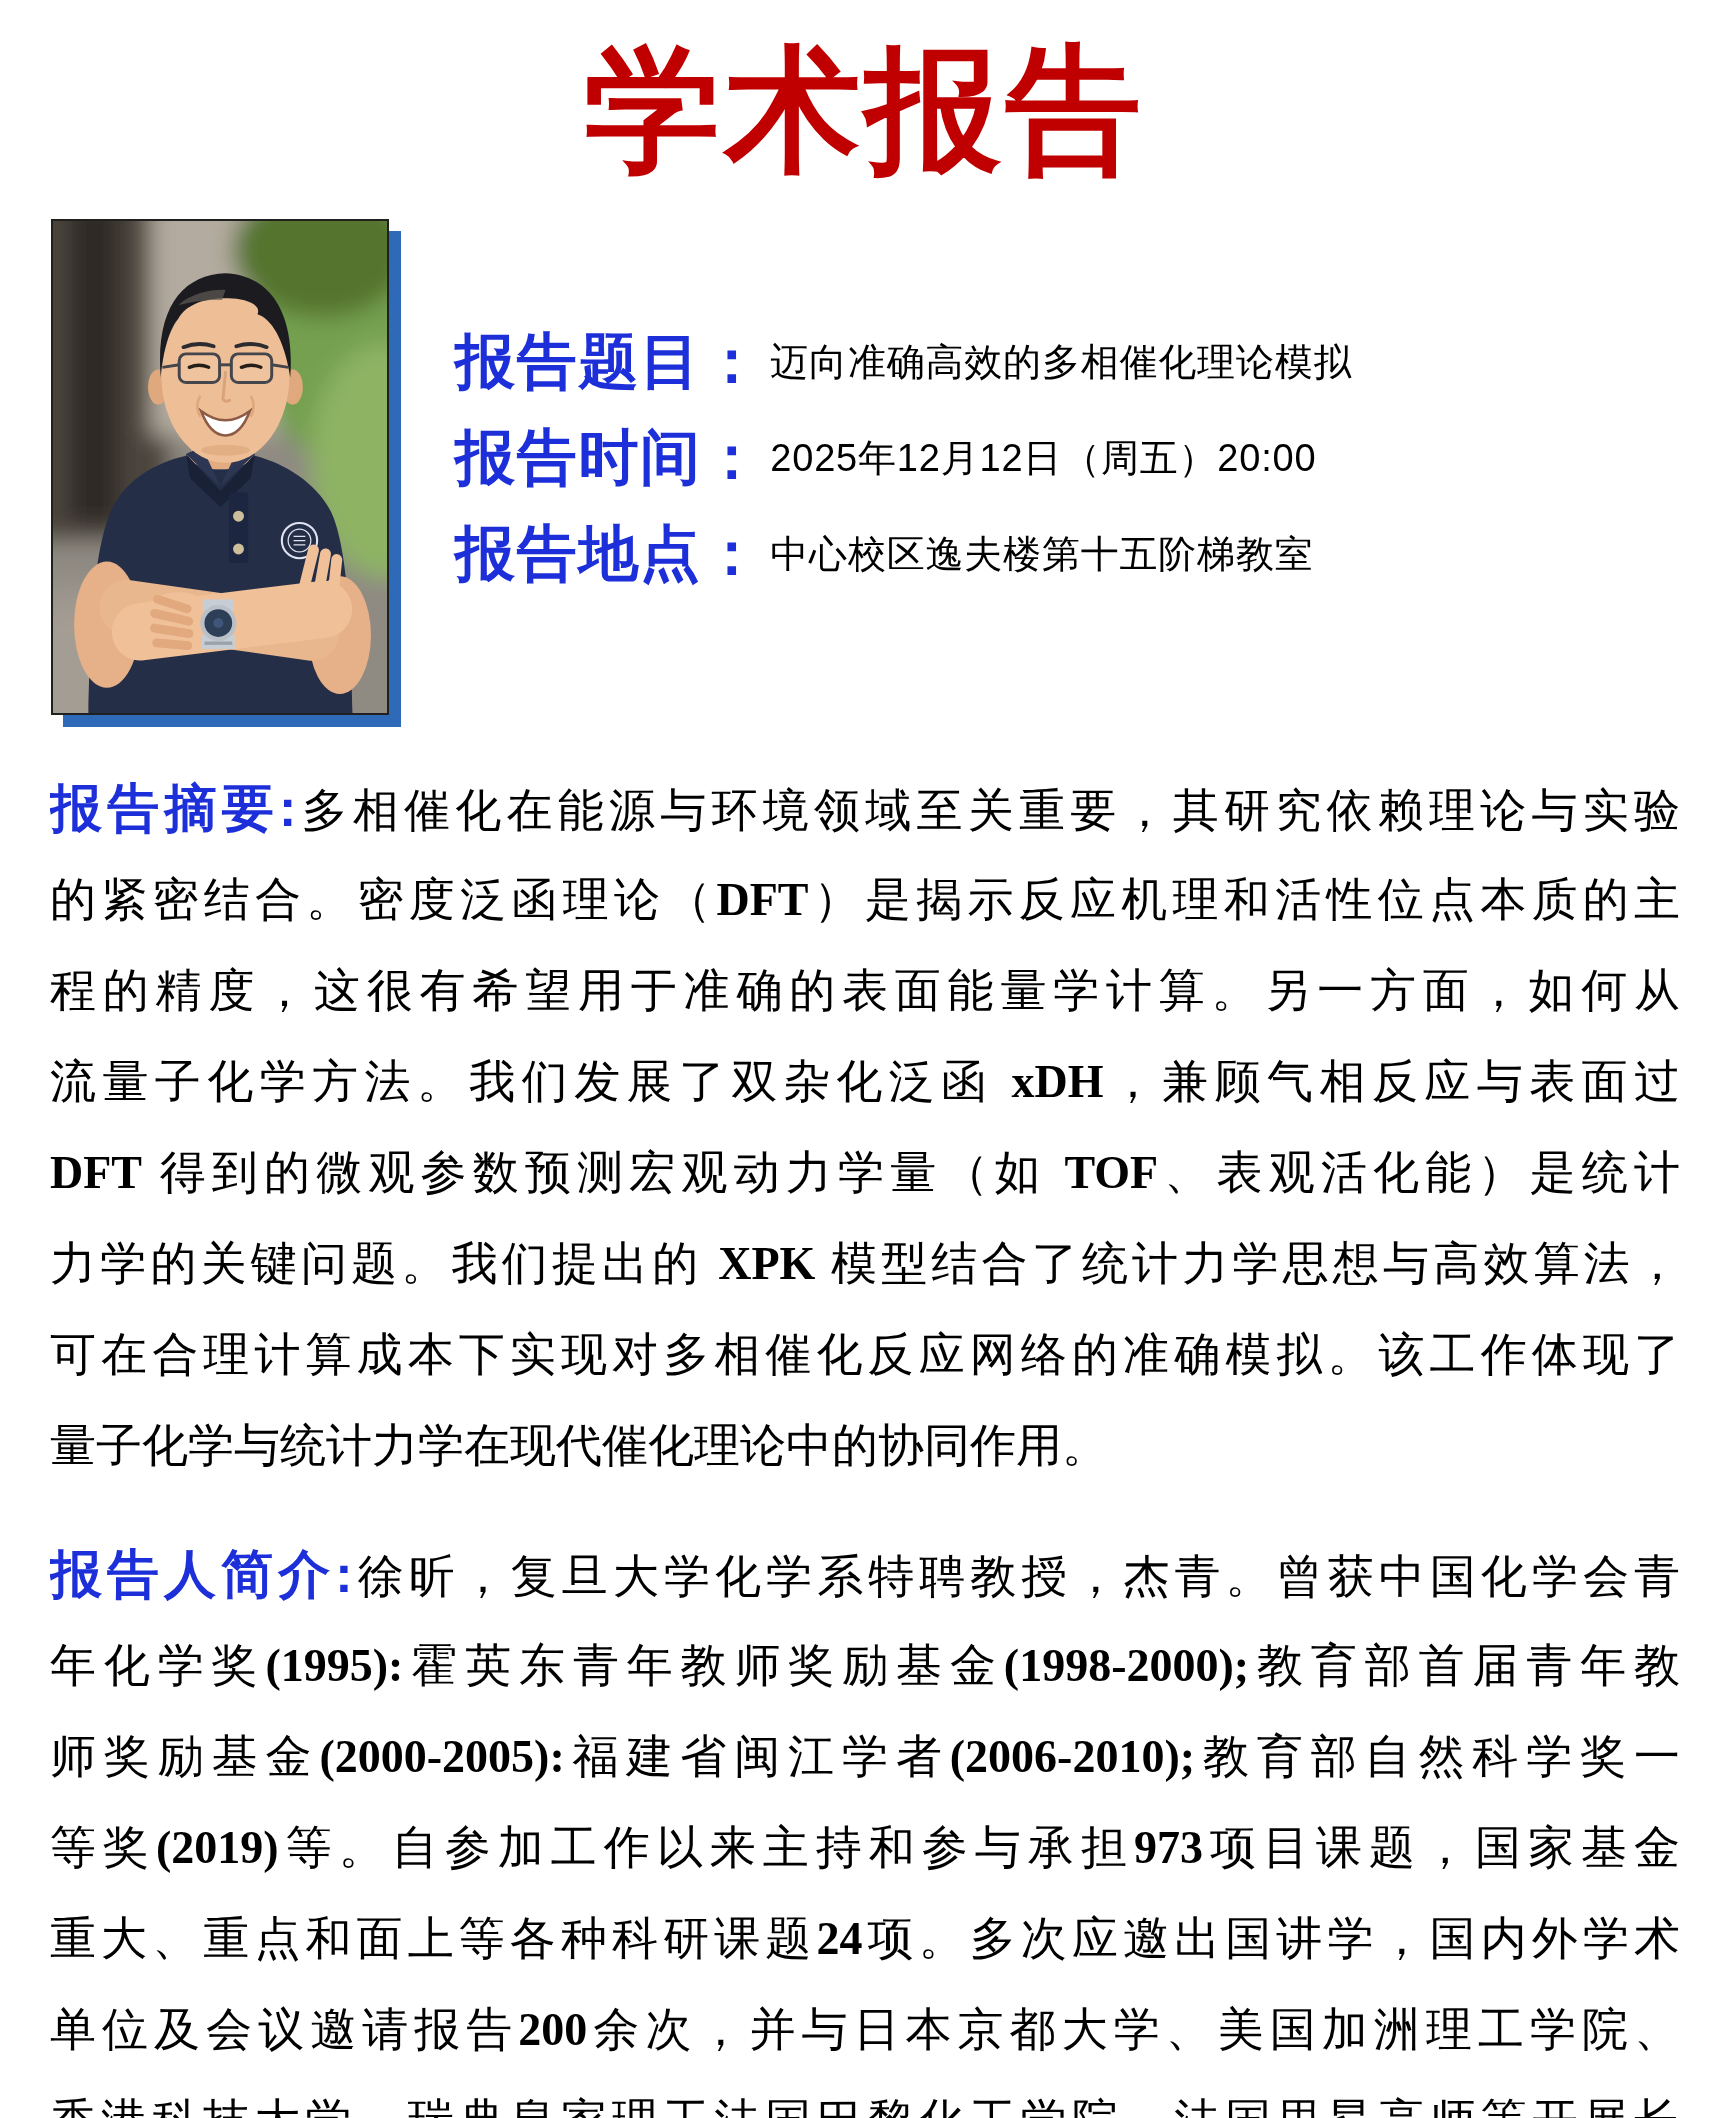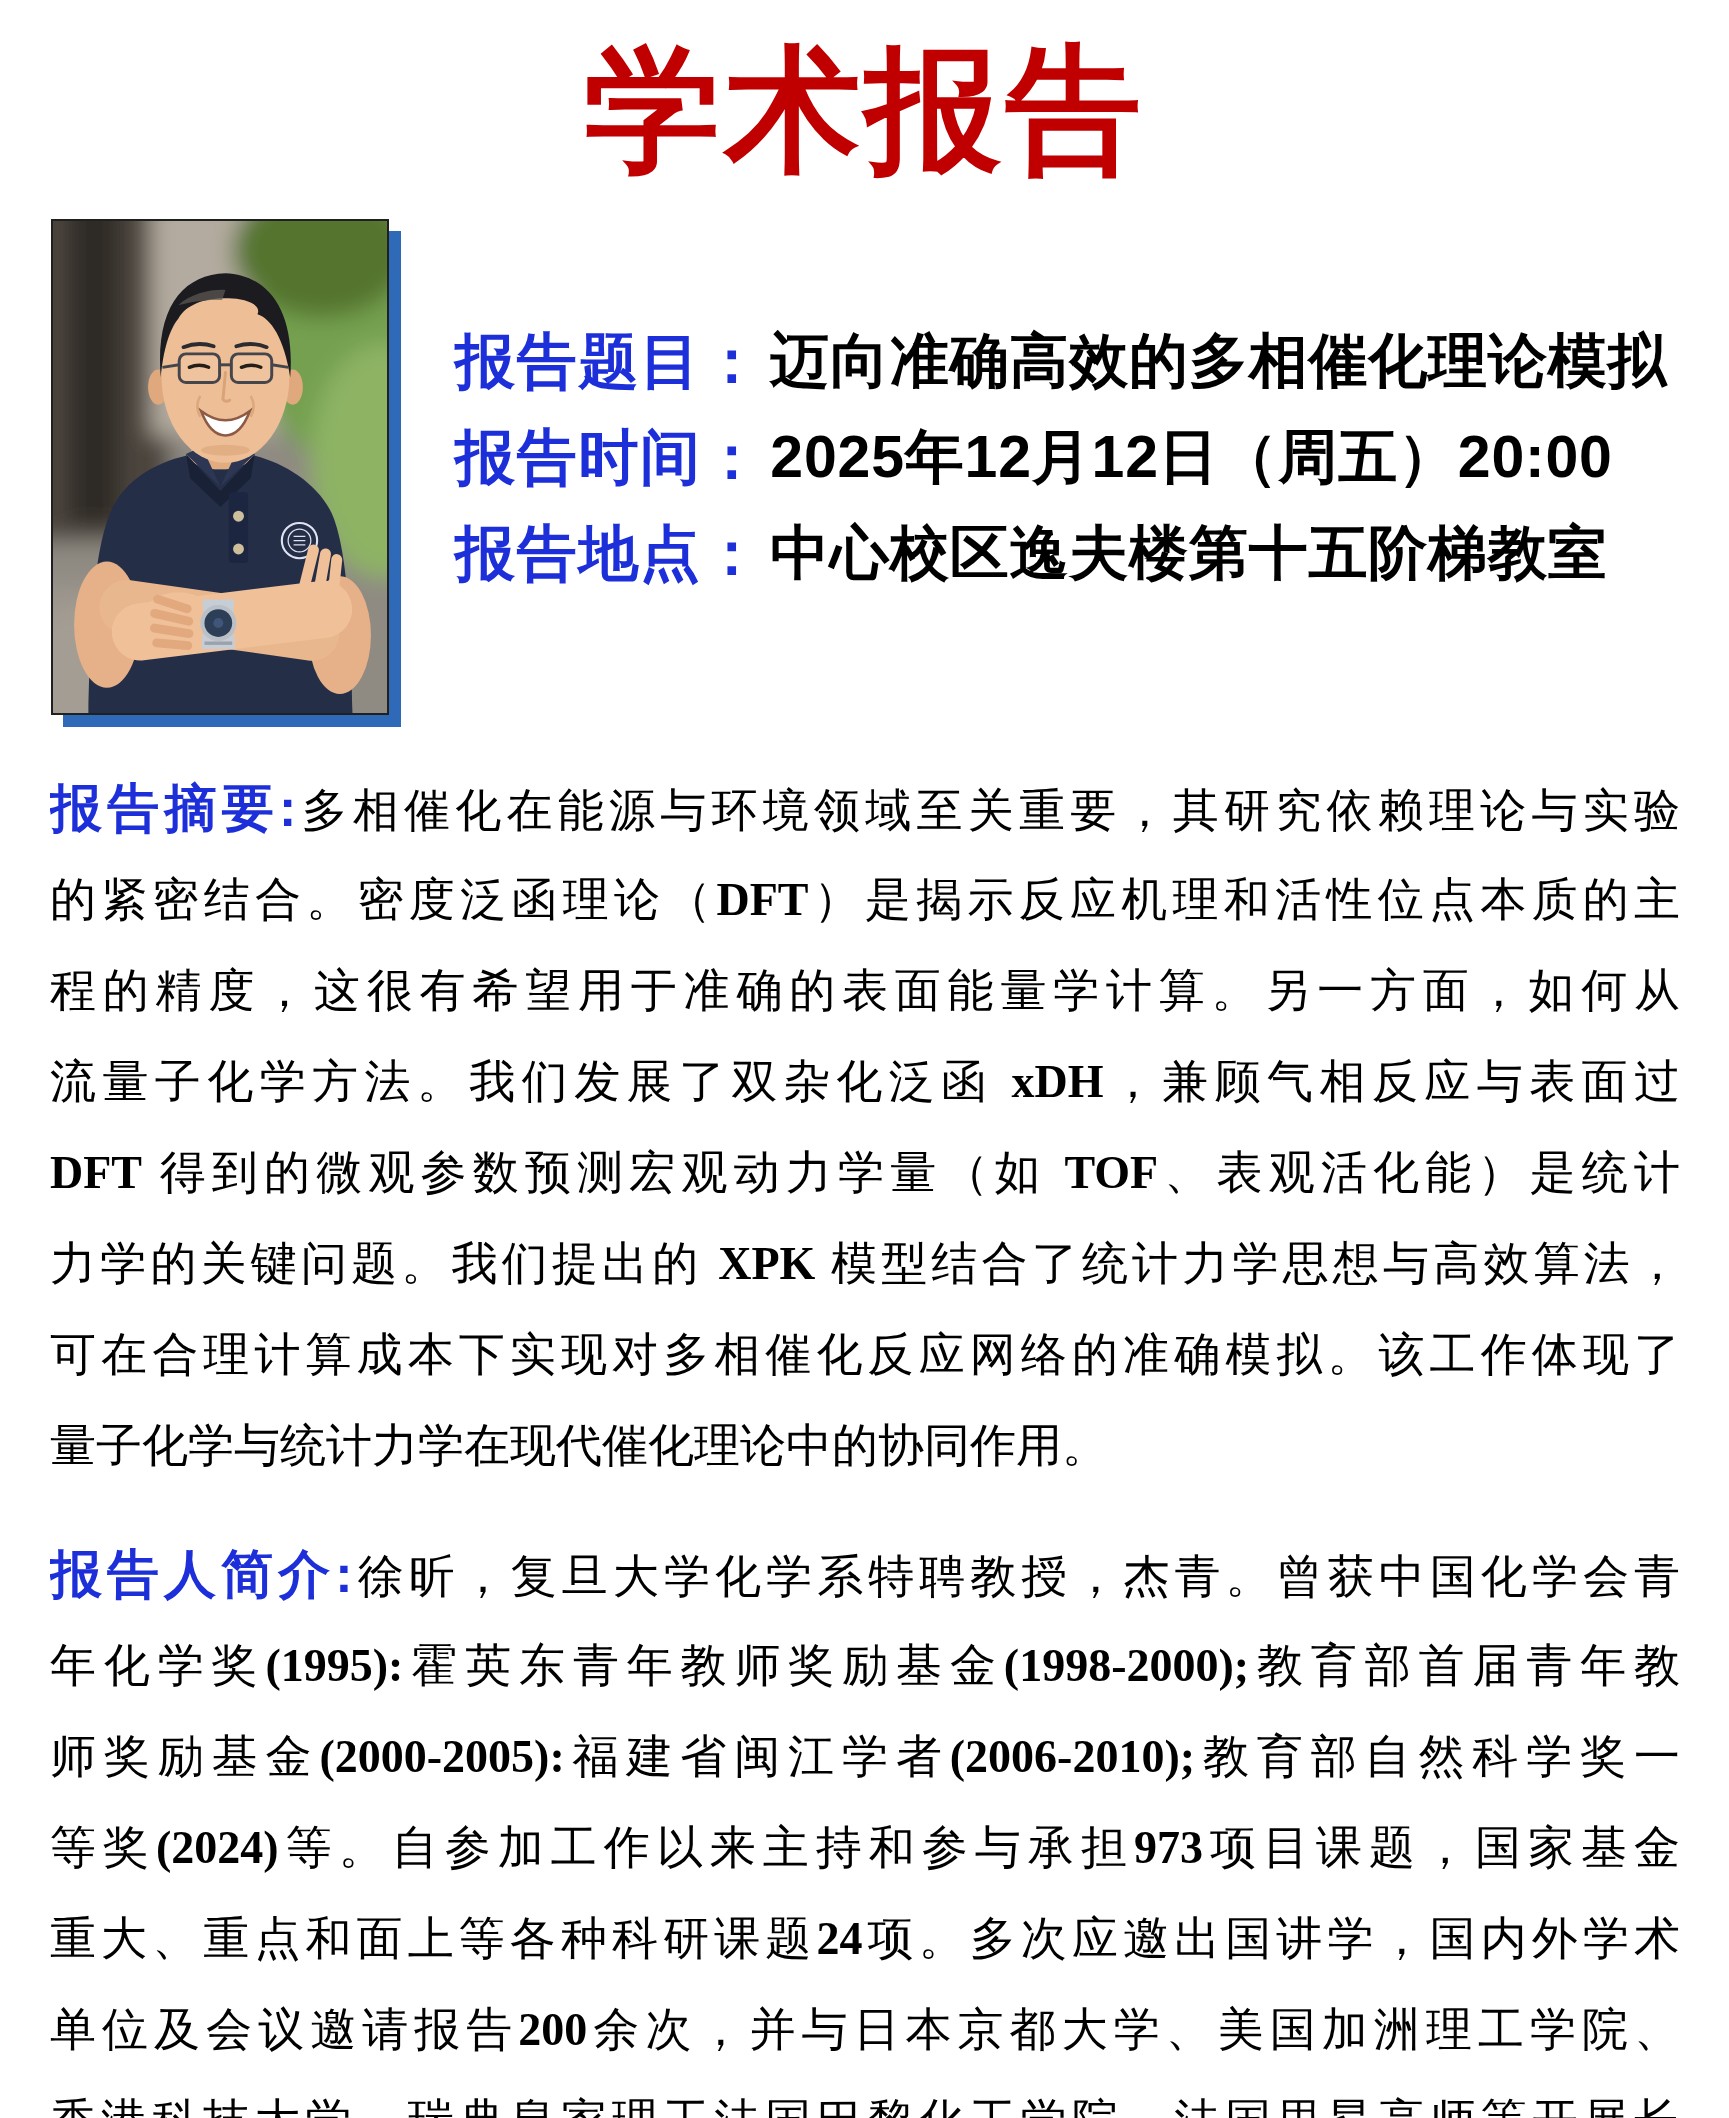--- a/index.html
+++ b/index.html
@@ -28,21 +28,21 @@
   .photo-frame{
     position:absolute;left:51px;top:219px;width:338px;height:496px;
     background:#8f8a82;border:2.1px solid #20201e;box-sizing:border-box;overflow:hidden;
   }
   .photo-frame svg{display:block;width:100%;height:100%;}
 
   
   .info{position:absolute;left:455px;top:314px;text-align:center;}
   .info-row{height:96px;display:flex;align-items:center;white-space:nowrap;}
   .info-label{font-family:var(--f-sans);font-weight:700;font-size:60px;color:var(--c-label);letter-spacing:1.7px;}
-  .info-value{font-family:var(--f-sans);font-weight:700;font-size:59px;color:var(--c-text);margin-left:6.8px;letter-spacing:0.8px;}
+  .info-value{font-family:var(--f-sans);font-weight:400;font-size:38px;color:var(--c-text);margin-left:6.8px;letter-spacing:0.8px;}
 
   
   .para{position:absolute;left:50px;width:1630px;font-family:var(--f-serif);font-size:46px;color:var(--c-text);}
   .para-abstract{top:764px;}
   .para-bio{top:1530px;}
   .pline{height:91px;line-height:89px;text-align:justify;text-align-last:justify;overflow:hidden;}
   .pline-last{text-align:left;text-align-last:left;}
   .seg-label{font-family:var(--f-sans);font-weight:700;font-size:52px;color:var(--c-label);}
   .seg-bold{font-weight:700;}
 </style>
@@ -186,20 +186,20 @@
       <div class="pline"><span class="seg-bold">DFT</span><span> 得到的微观参数预测宏观动力学量（如 </span><span class="seg-bold">TOF</span><span>、表观活化能）是统计</span></div>
       <div class="pline"><span>力学的关键问题。我们提出的 </span><span class="seg-bold">XPK</span><span> 模型结合了统计力学思想与高效算法，</span></div>
       <div class="pline"><span>可在合理计算成本下实现对多相催化反应网络的准确模拟。该工作体现了</span></div>
       <div class="pline pline-last"><span>量子化学与统计力学在现代催化理论中的协同作用。</span></div>
     </div>
 
   <div class="para para-bio">
       <div class="pline"><span class="seg-label">报告人简介:</span><span>徐昕，复旦大学化学系特聘教授，杰青。曾获中国化学会青</span></div>
       <div class="pline"><span>年化学奖</span><span class="seg-bold">(1995):</span><span>霍英东青年教师奖励基金</span><span class="seg-bold">(1998-2000);</span><span>教育部首届青年教</span></div>
       <div class="pline"><span>师奖励基金</span><span class="seg-bold">(2000-2005):</span><span>福建省闽江学者</span><span class="seg-bold">(2006-2010);</span><span>教育部自然科学奖一</span></div>
-      <div class="pline"><span>等奖</span><span class="seg-bold">(2024)</span><span>等。自参加工作以来主持和参与承担</span><span class="seg-bold">973</span><span>项目课题，国家基金</span></div>
+      <div class="pline"><span>等奖</span><span class="seg-bold">(2019)</span><span>等。自参加工作以来主持和参与承担</span><span class="seg-bold">973</span><span>项目课题，国家基金</span></div>
       <div class="pline"><span>重大、重点和面上等各种科研课题</span><span class="seg-bold">24</span><span>项。多次应邀出国讲学，国内外学术</span></div>
       <div class="pline"><span>单位及会议邀请报告</span><span class="seg-bold">200</span><span>余次，并与日本京都大学、美国加洲理工学院、</span></div>
       <div class="pline"><span>香港科技大学、瑞典皇家理工法国巴黎化工学院、法国里昂高师等开展长</span></div>
     </div>
 
 </div>
 
 
 </body></html>

